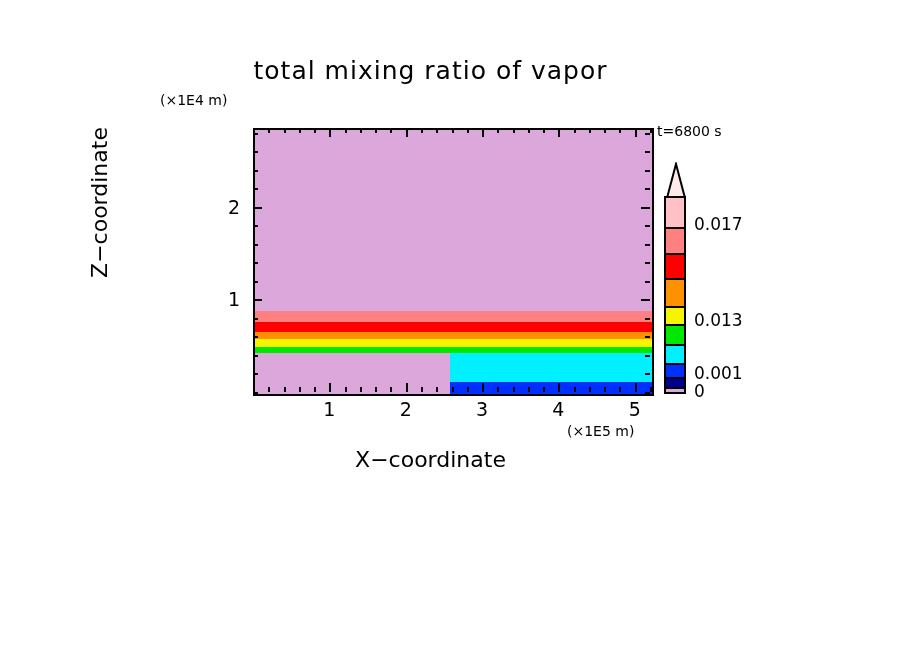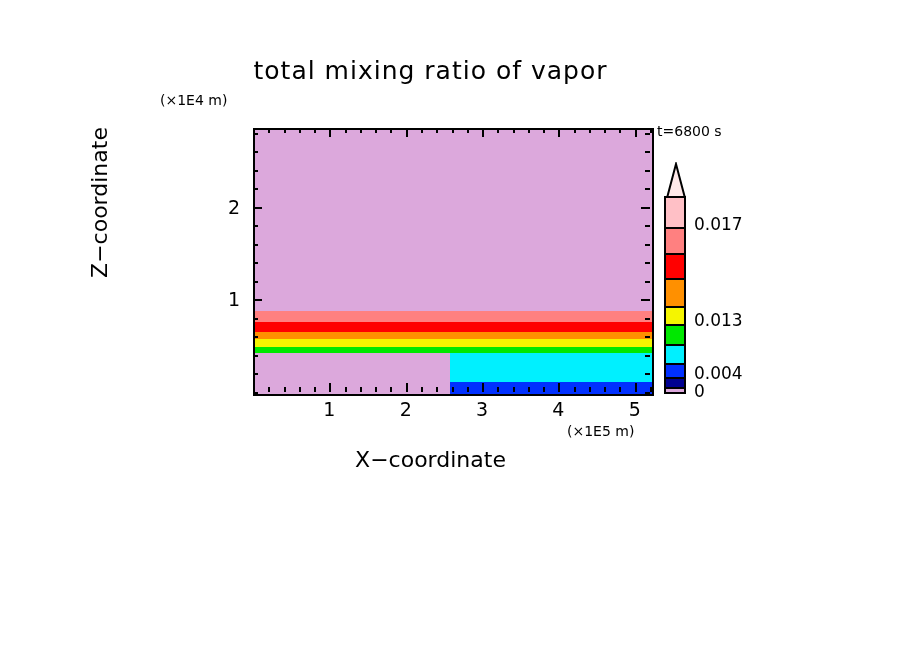--- a/index.html
+++ b/index.html
@@ -263,15 +263,15 @@
       <div class="cb-band" style="top: 128px; height: 20px; background: rgb(0, 232, 0);"></div>
       <div class="cb-band" style="top: 148px; height: 19px; background: rgb(0, 240, 255);"></div>
       <div class="cb-band" style="top: 167px; height: 14px; background: rgb(0, 48, 255);"></div>
       <div class="cb-band" style="top: 181px; height: 10px; background: rgb(0, 0, 144);"></div>
       <div class="cb-band last" style="top: 191px; height: 7px; background: rgb(220, 168, 220);"></div>
     </div>
 </div>
 <div id="colorbar-label-layer">
     <div class="cb-label" style="top: 224px;">0.017</div>
     <div class="cb-label" style="top: 320px;">0.013</div>
-    <div class="cb-label" style="top: 373px;">0.004</div>
+    <div class="cb-label" style="top: 373px;">0.001</div>
     <div class="cb-label" style="top: 391px;">0</div>
   </div>
 
 </body></html>

